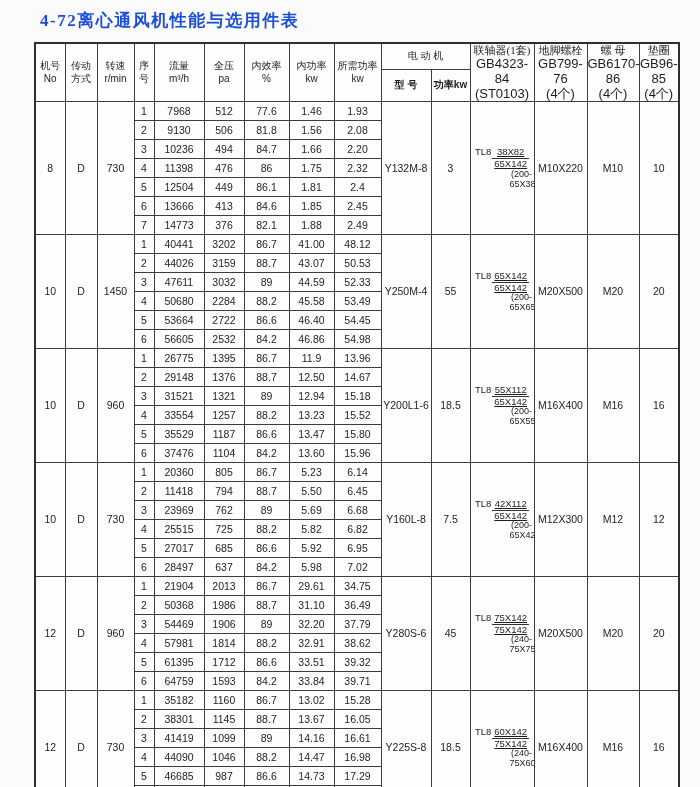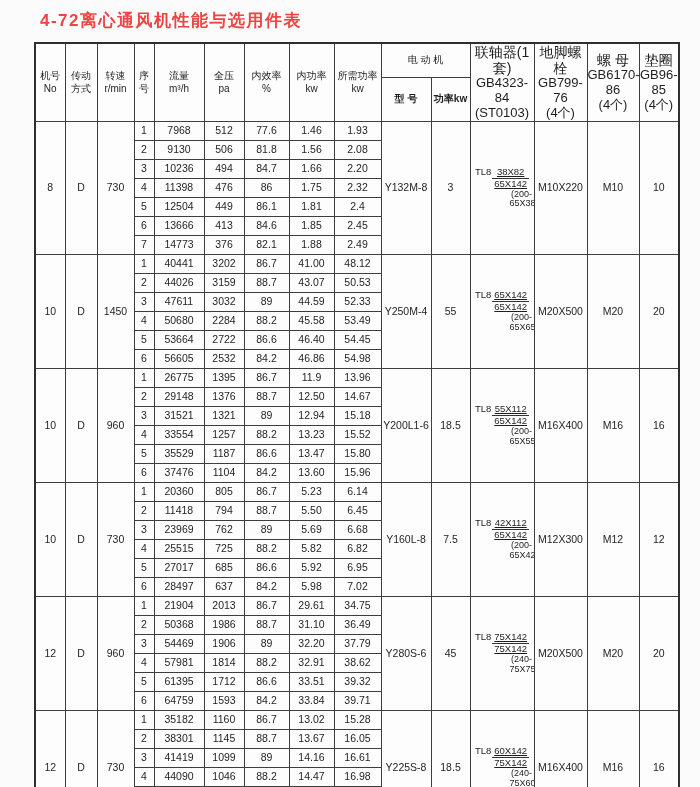--- a/index.html
+++ b/index.html
@@ -4,42 +4,42 @@
 <style>
   html,body { margin:0; padding:0; }
   body {
     width:700px; height:787px;
     background:#fbfbfb;
     font-family:"Liberation Sans","DejaVu Sans",sans-serif;
     color:#1e1e1e;
     -webkit-font-smoothing:antialiased;
   }
   .page-title {
-    font-size:17px; font-weight:700; color:#ef4444;
-    margin:9px 0 10px 40px; letter-spacing:1.5px;
+    font-size:17px; font-weight:700; color:#1d4ed8;
+    margin:9px 0 10px 40px; letter-spacing:1.5px;font-family:Liberation Serif, serif;
   }
   table.perf {
     border-collapse:collapse; table-layout:fixed;
     width:614px; margin-left:34px;
     background:#fdfdfd;
     border:2px solid #2f2f2f;
   }
   th, td {
     border:1px solid #3d3d3d;
     text-align:center; vertical-align:middle;
     padding:0; overflow:hidden;
   }
   th { font-weight:400; font-size:10px; line-height:1.25; }
   thead tr.h1 th { height:20px; }
   thead tr.h2 th { height:26px;font-weight:bold; }
   td { font-size:10.5px; height:18px; line-height:1.05; }
   .hl { display:block; line-height:1.25; }
   .u { }
   .gb .hl { font-size:13px; line-height:1.15; }
-  .gb .hl:first-child { font-size:14px; }
+  .gb .hl:first-child { font-size:11px;font-family:Liberation Serif, serif; }
   .num { letter-spacing:0; }
   .coupling-wrap { display:block; }
   .coupling-main { display:flex; align-items:flex-start; justify-content:center; font-size:9.5px; }
   .coupling-prefix { margin-right:1px; }
   .frac { display:inline-block; text-align:center; line-height:1.15; font-size:9.5px;text-decoration:underline; }
   .frac-top { display:block; border-bottom:1px solid #333; padding:0 2px; }
   .frac-bot { display:block; padding:0 2px; }
   .coupling-note { font-size:9px; line-height:1.1;margin-left:39px; }
 </style>
 </head>

